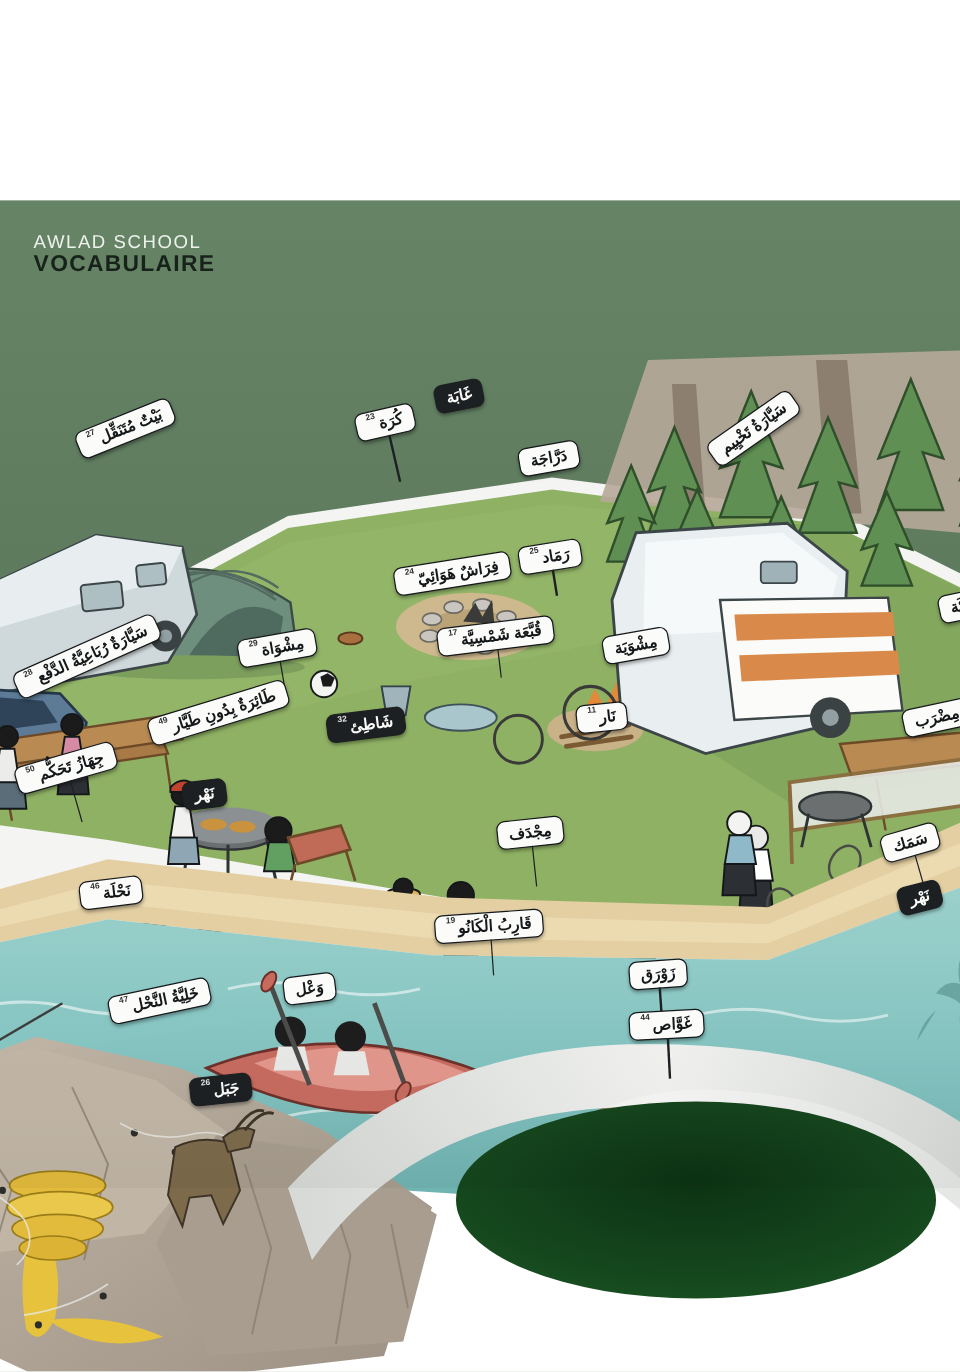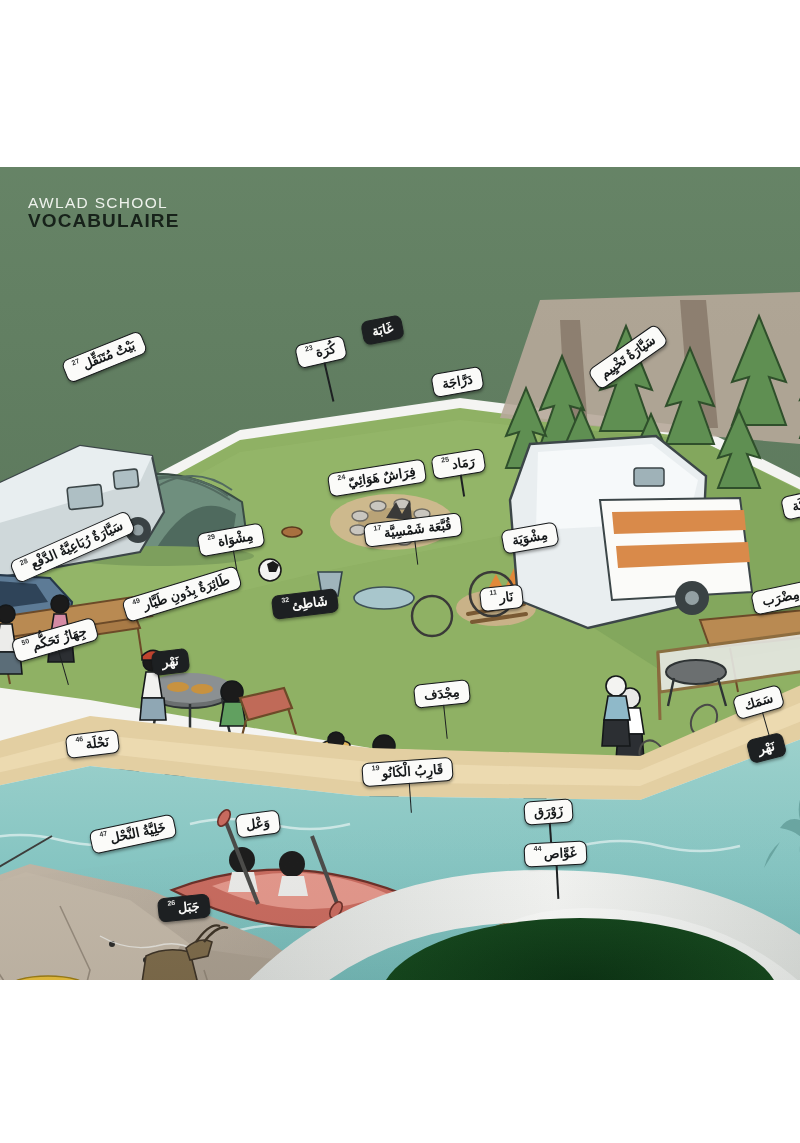--- a/index.html
+++ b/index.html
@@ -3,21 +3,21 @@
 <meta charset="utf-8">
 <title>Awlad School Vocabulaire</title>
 <style>
   html,body{margin:0;padding:0;background:#ffffff;}
   body{
     font-family:"Liberation Sans", sans-serif;
     -webkit-font-smoothing:antialiased;
   }
   #stage{
     position:relative;
-    width:800px;height:980px;
+    width:800px;height:1143px;
     background:#ffffff;
     overflow:hidden;
   }
   
   #backdrop{
     position:absolute;left:0;top:167px;width:800px;height:801px;
     background:#5e7d5e;
     overflow:hidden;
   }
   #backdrop:after{ 

